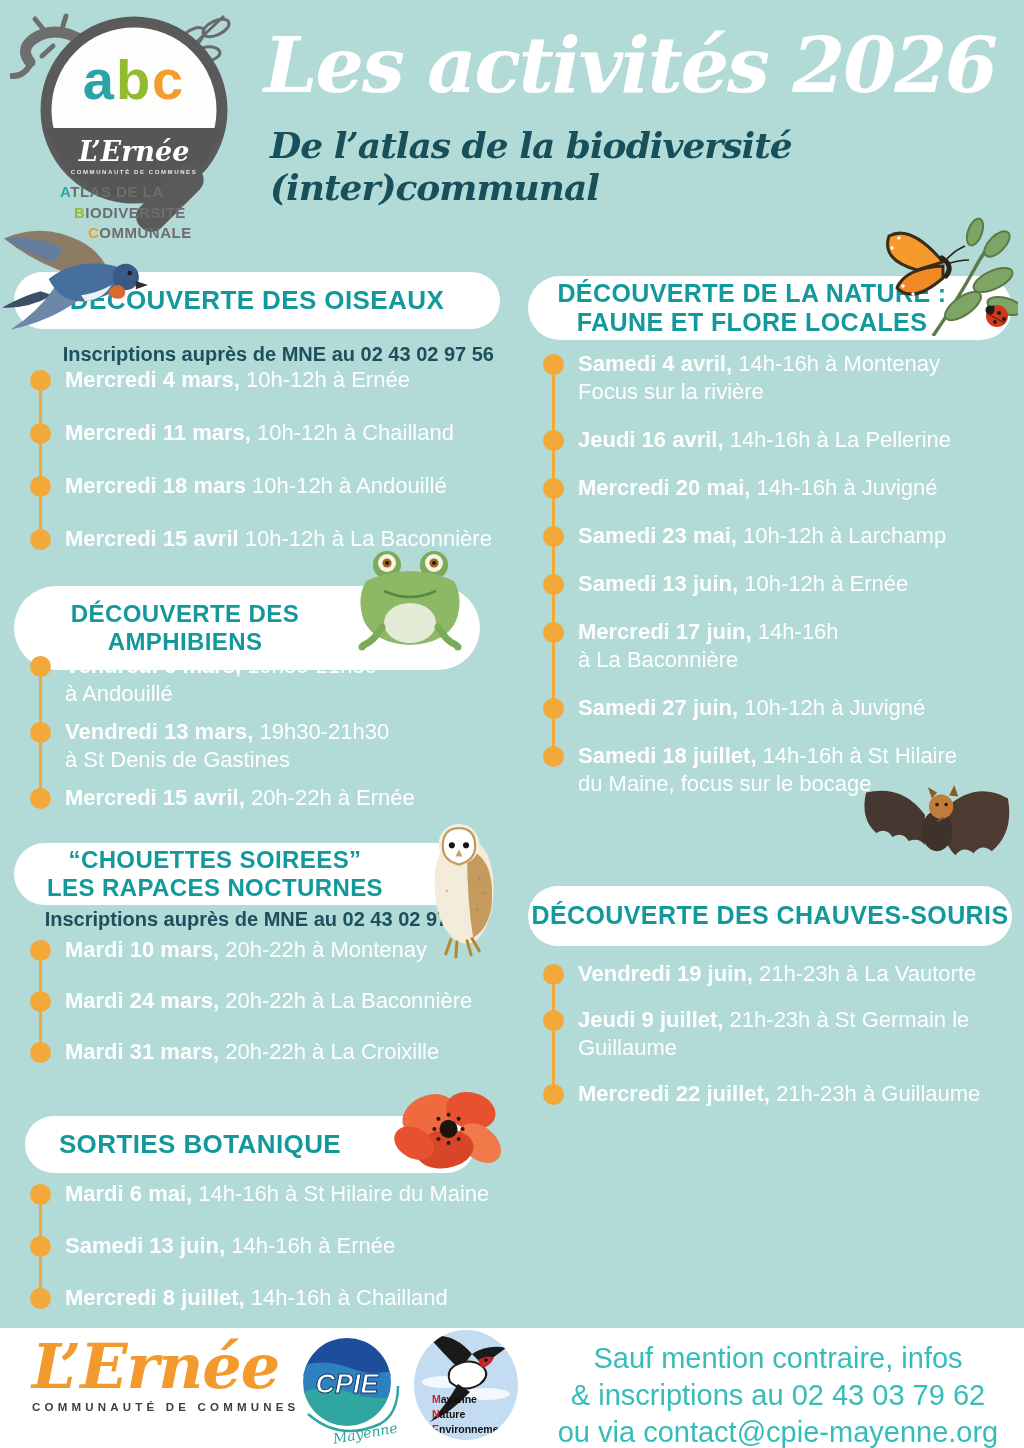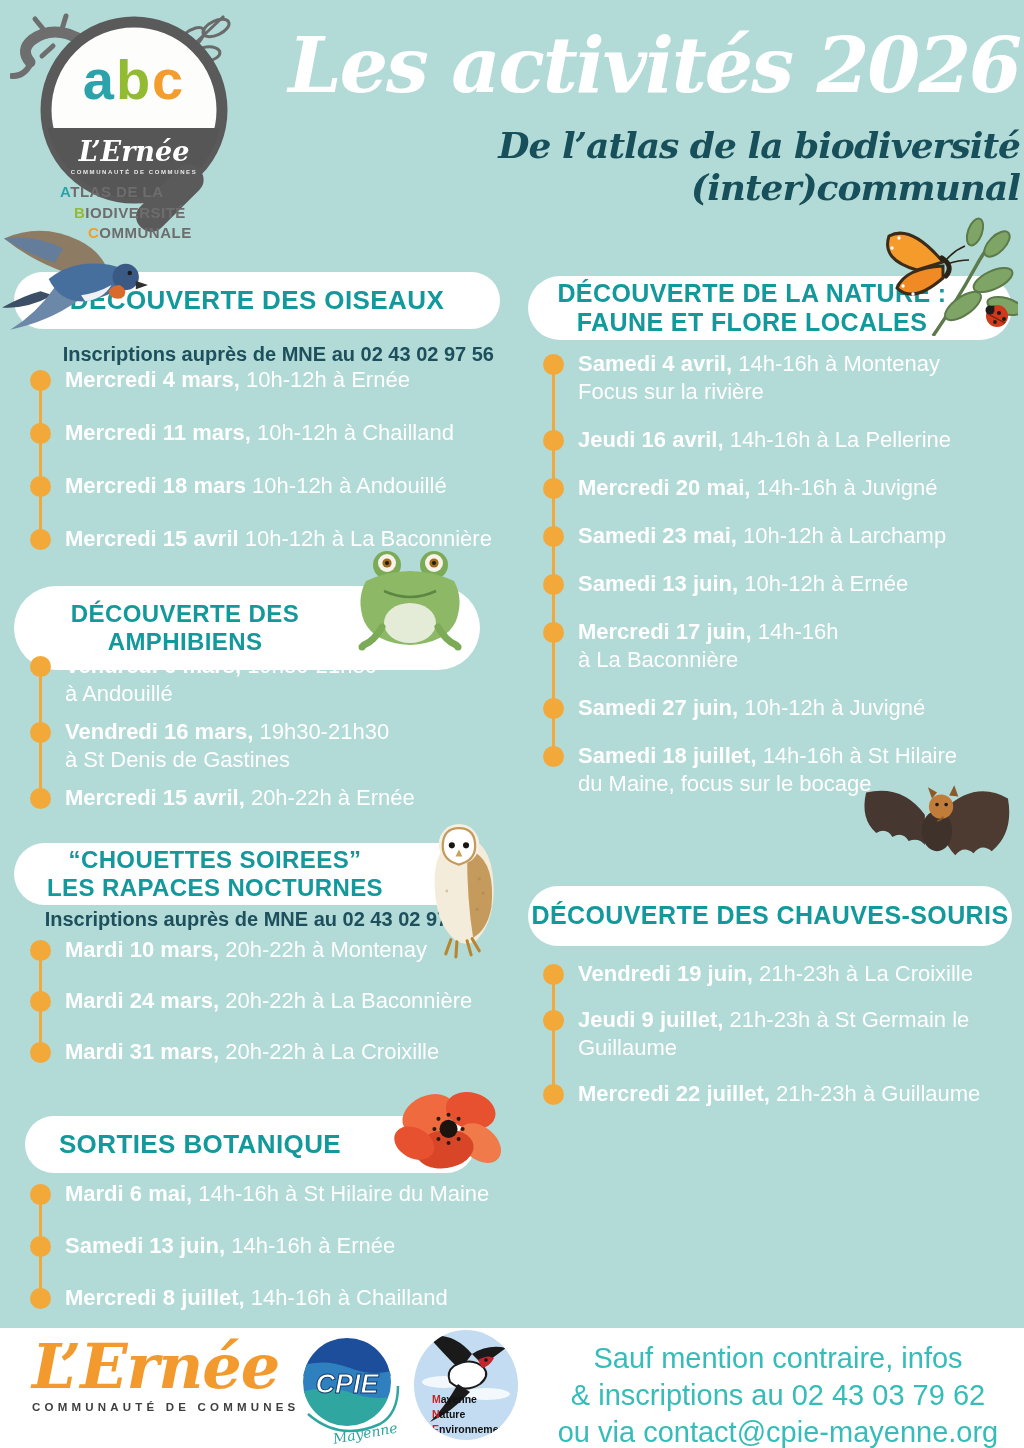--- a/index.html
+++ b/index.html
@@ -10,26 +10,26 @@
     --white:#ffffff;
     --footer-teal:#36bcb9;
   }
   html,body{margin:0;padding:0;background:#888;}
   .poster{
     position:relative;width:1024px;height:1448px;background:var(--bg);
     overflow:hidden;font-family:"Liberation Sans",sans-serif;margin:0 auto;
   }
   
   .main-title{
-    position:absolute;left:240px;top:26px;width:780px;text-align:right;
+    position:absolute;left:240px;top:26px;width:780px;text-align:center;
     font-family:"DejaVu Serif",serif;font-style:italic;font-weight:bold;
     font-size:76px;line-height:1.05;color:#fff;letter-spacing:-2px;
   }
   .sub-title{
-    position:absolute;left:270px;top:124px;width:750px;text-align:right;
+    position:absolute;left:270px;top:124px;width:750px;text-align:left;
     font-family:"DejaVu Serif",serif;font-style:italic;font-weight:bold;
     font-size:36px;color:#17505a;letter-spacing:-1px;
   }
   
   .abclogo{position:absolute;left:10px;top:10px;width:268px;height:232px;z-index:5;}
   .abclogo svg{position:absolute;left:0;top:0;}
   .abc-letters{position:absolute;left:0;top:42px;width:248px;text-align:center;
     font-size:56px;font-weight:bold;line-height:1;letter-spacing:2px;}
   .abc-a{color:#2ba3ab}.abc-b{color:#93bb31}.abc-c{color:#f49d2d}
   .lernee{position:absolute;left:0;top:126px;width:248px;text-align:center;color:#fff;
@@ -274,21 +274,21 @@
   </div>
   <div class="events" id="ev-amphibiens">
     <ul>
       <li>
           <span class="dot"></span>
           <span class="txt"><b>Vendredi 6 mars,</b><span> 19h30-21h30
 à Andouillé</span></span>
         </li>
       <li>
           <span class="dot"></span>
-          <span class="txt"><b>Vendredi 16 mars,</b><span> 19h30-21h30
+          <span class="txt"><b>Vendredi 13 mars,</b><span> 19h30-21h30
 à St Denis de Gastines</span></span>
         </li>
       <li>
           <span class="dot"></span>
           <span class="txt"><b>Mercredi 15 avril,</b><span> 20h-22h à Ernée</span></span>
         </li>
     </ul>
   </div>
 
   <div class="pill" id="pill-chouettes">
@@ -377,21 +377,21 @@
     </ul>
   </div>
 
   <div class="pill" id="pill-chauves">
     <div class="pt">DÉCOUVERTE DES CHAUVES-SOURIS</div>
   </div>
   <div class="events" id="ev-chauves">
     <ul>
       <li>
           <span class="dot"></span>
-          <span class="txt"><b>Vendredi 19 juin,</b><span> 21h-23h à La Croixille</span></span>
+          <span class="txt"><b>Vendredi 19 juin,</b><span> 21h-23h à La Vautorte</span></span>
         </li>
       <li>
           <span class="dot"></span>
           <span class="txt"><b>Jeudi 9 juillet,</b><span> 21h-23h à St Germain le
 Guillaume</span></span>
         </li>
       <li>
           <span class="dot"></span>
           <span class="txt"><b>Mercredi 22 juillet,</b><span> 21h-23h à Guillaume</span></span>
         </li>

